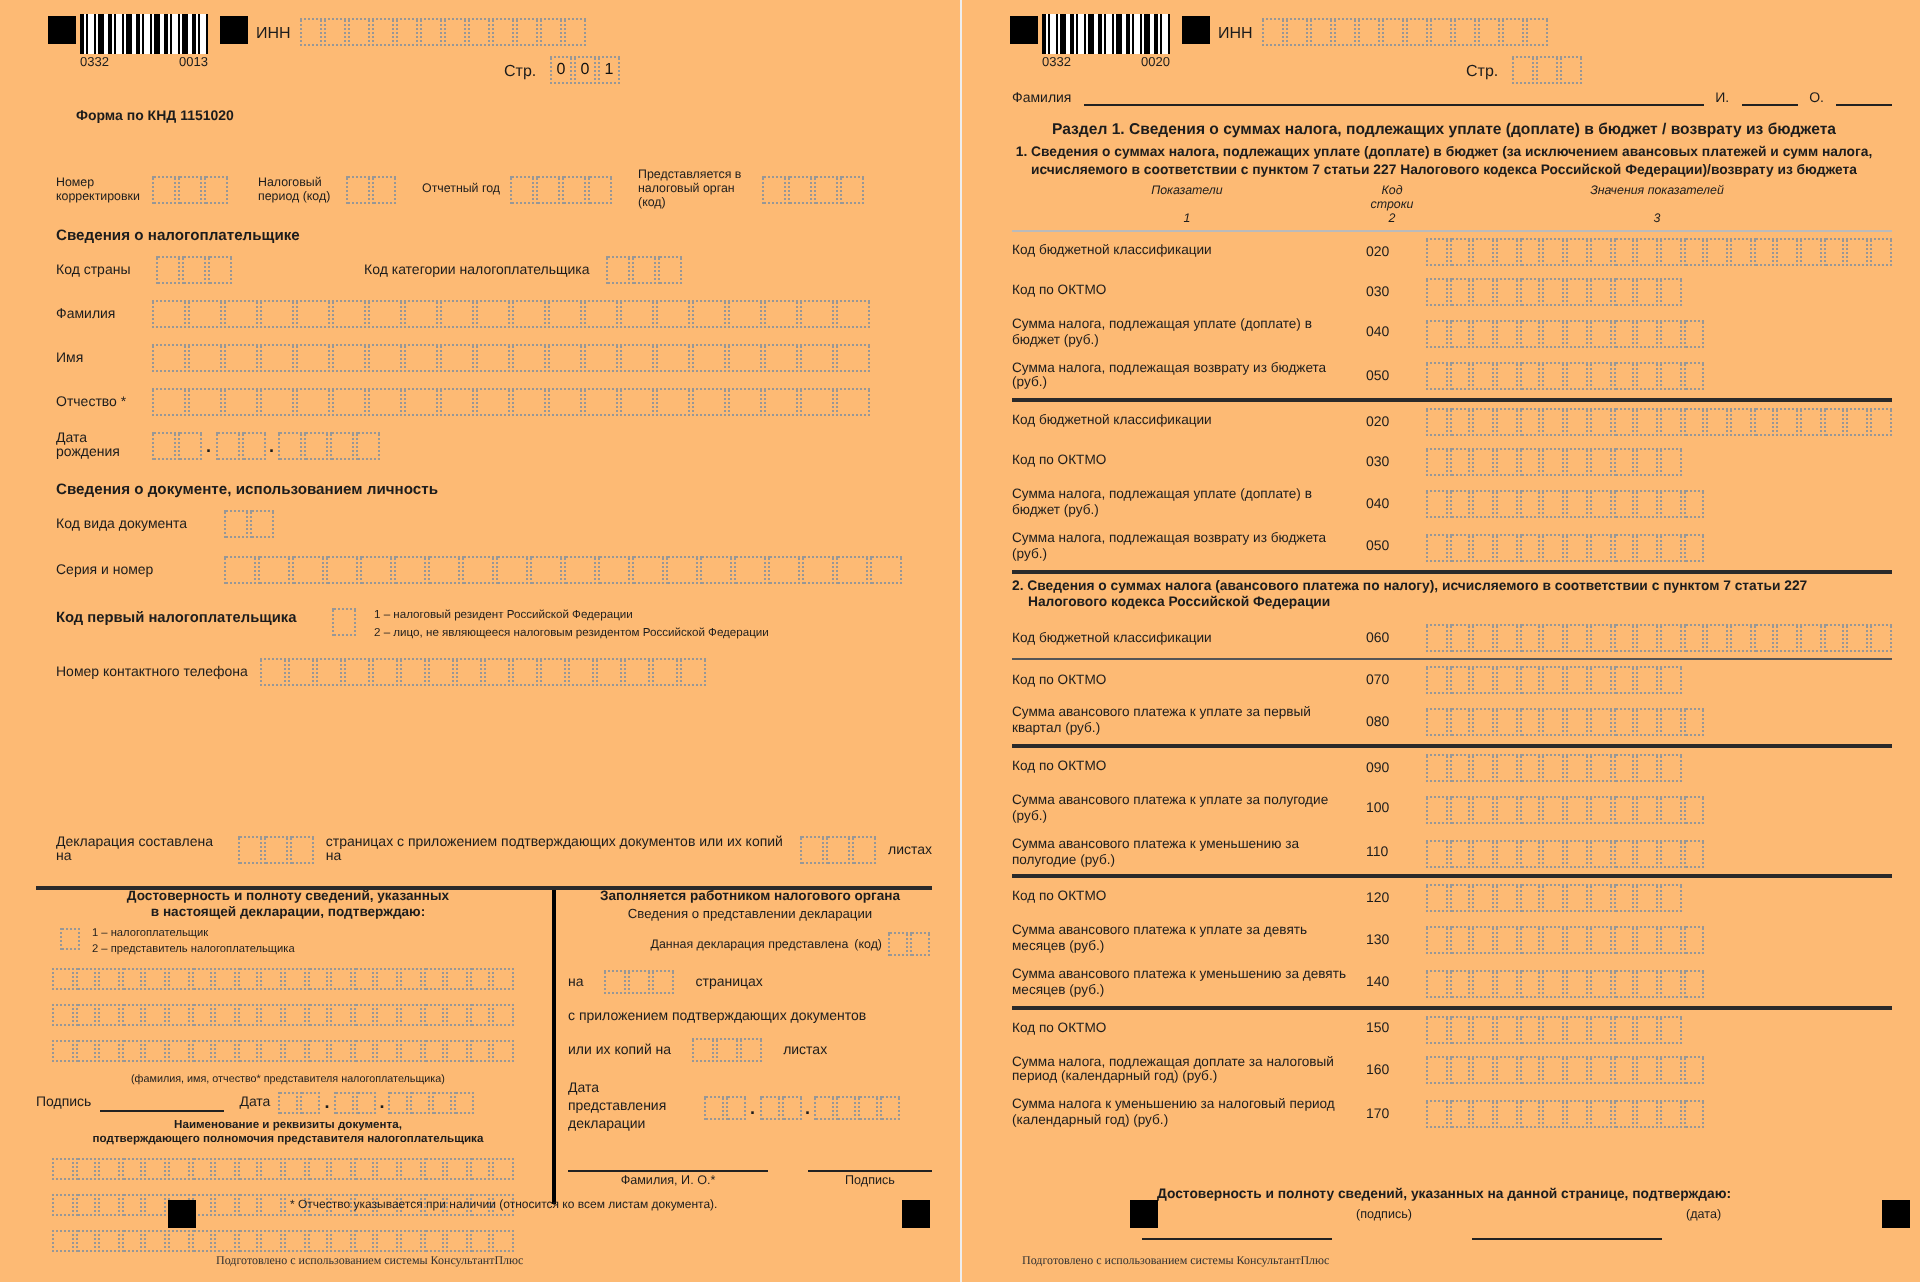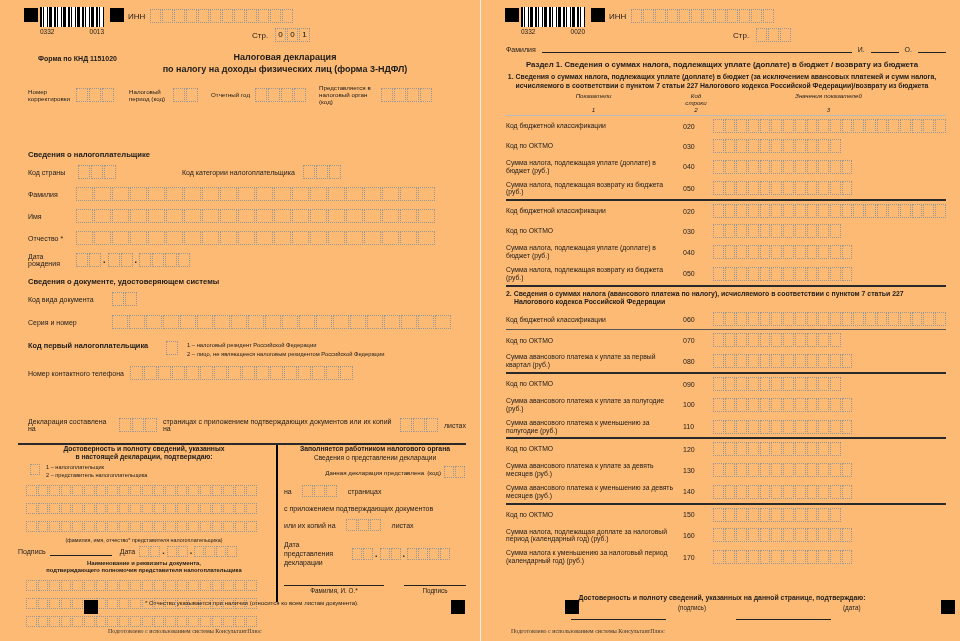--- a/index.html
+++ b/index.html
@@ -67,24 +67,20 @@
       </span>
     <span class="abs lbl" style="left:252px;top:31px;font-size:8px;">Стр.</span>
     <span class="abs cells" style="left:275px;top:28px;">
         <span class="cell">0</span>
         <span class="cell">0</span>
         <span class="cell">1</span>
       </span>
 
     <div class="abs lbl b" style="left:38px;top:55px;">Форма по КНД 1151020</div>
 
-    <div class="abs titlec" style="left:120px;top:52px;width:330px;">
-      <div>Налоговая декларация</div>
-      <div>по налогу на доходы физических лиц (форма 3-НДФЛ)</div>
-    </div>
 
     <div class="abs" style="left:28px;top:84px;width:438px;display:flex;align-items:center;">
       <span class="lbl6" style="width:48px;">Номер корректировки</span>
       <span class="cells" style="--cw:10px;">
           <span class="cell"></span>
           <span class="cell"></span>
           <span class="cell"></span>
         </span>
       <span class="lbl6" style="width:44px;margin-left:14px;">Налоговый период (код)</span>
       <span class="cells" style="--cw:10px;">
@@ -100,21 +96,21 @@
         </span>
       <span class="lbl6" style="width:62px;margin-left:12px;">Представляется в налоговый орган (код)</span>
       <span class="cells" style="--cw:10px;">
           <span class="cell"></span>
           <span class="cell"></span>
           <span class="cell"></span>
           <span class="cell"></span>
         </span>
     </div>
 
-    <div class="abs" style="left:28px;top:113px;width:438px;margin-top:37px;">
+    <div class="abs" style="left:28px;top:113px;width:438px;">
       <div class="sech" style="margin-top:0;">Сведения о налогоплательщике</div>
       <div class="frow">
         <span class="flabel" style="width:50px;">Код страны</span>
         <span class="cells" style="--cw:10px;">
             <span class="cell"></span>
             <span class="cell"></span>
             <span class="cell"></span>
           </span>
         <span class="flabel" style="margin-left:65px;margin-right:8px;">Код категории налогоплательщика</span>
         <span class="cells" style="--cw:10px;">
@@ -207,21 +203,21 @@
             <span class="cell"></span>
             <span class="cell"></span>
             <span class="dotsep">.</span>
             <span class="cell"></span>
             <span class="cell"></span>
             <span class="cell"></span>
             <span class="cell"></span>
           </span>
       </div>
 
-      <div class="sech">Сведения о документе, удостоверяющем системы</div>
+      <div class="sech">Сведения о документе, использованием личность</div>
       <div class="frow">
         <span class="flabel" style="width:84px;">Код вида документа</span>
         <span class="cells" style="--cw:10px;">
             <span class="cell"></span>
             <span class="cell"></span>
           </span>
       </div>
       <div class="frow" style="margin:9px 0;">
         <span class="flabel" style="width:84px;">Серия и номер</span>
         <span class="cells" style="--cw:14px;">

